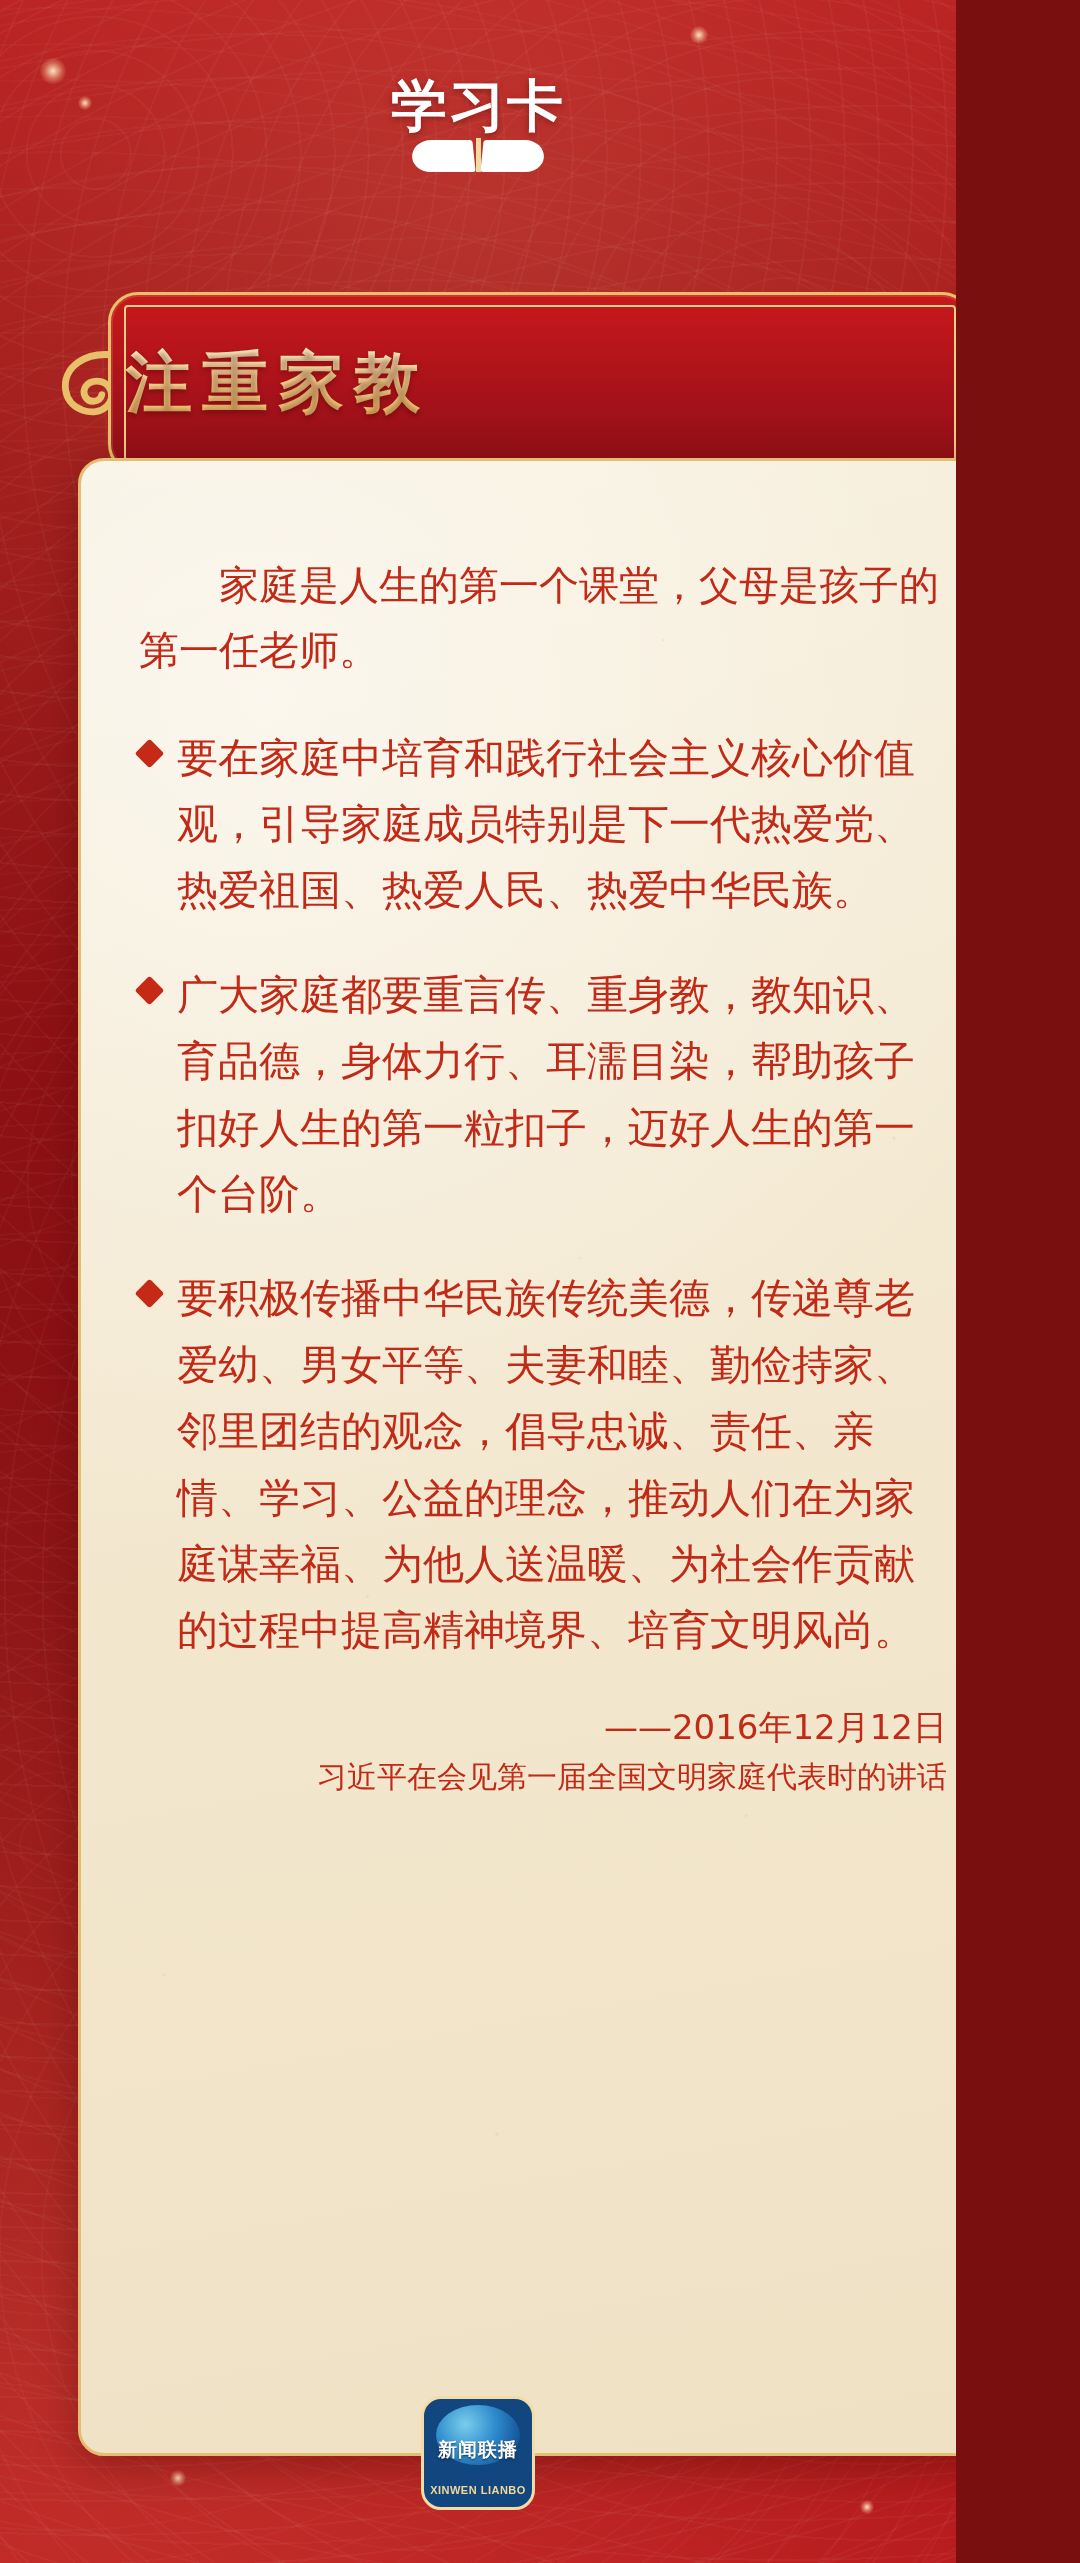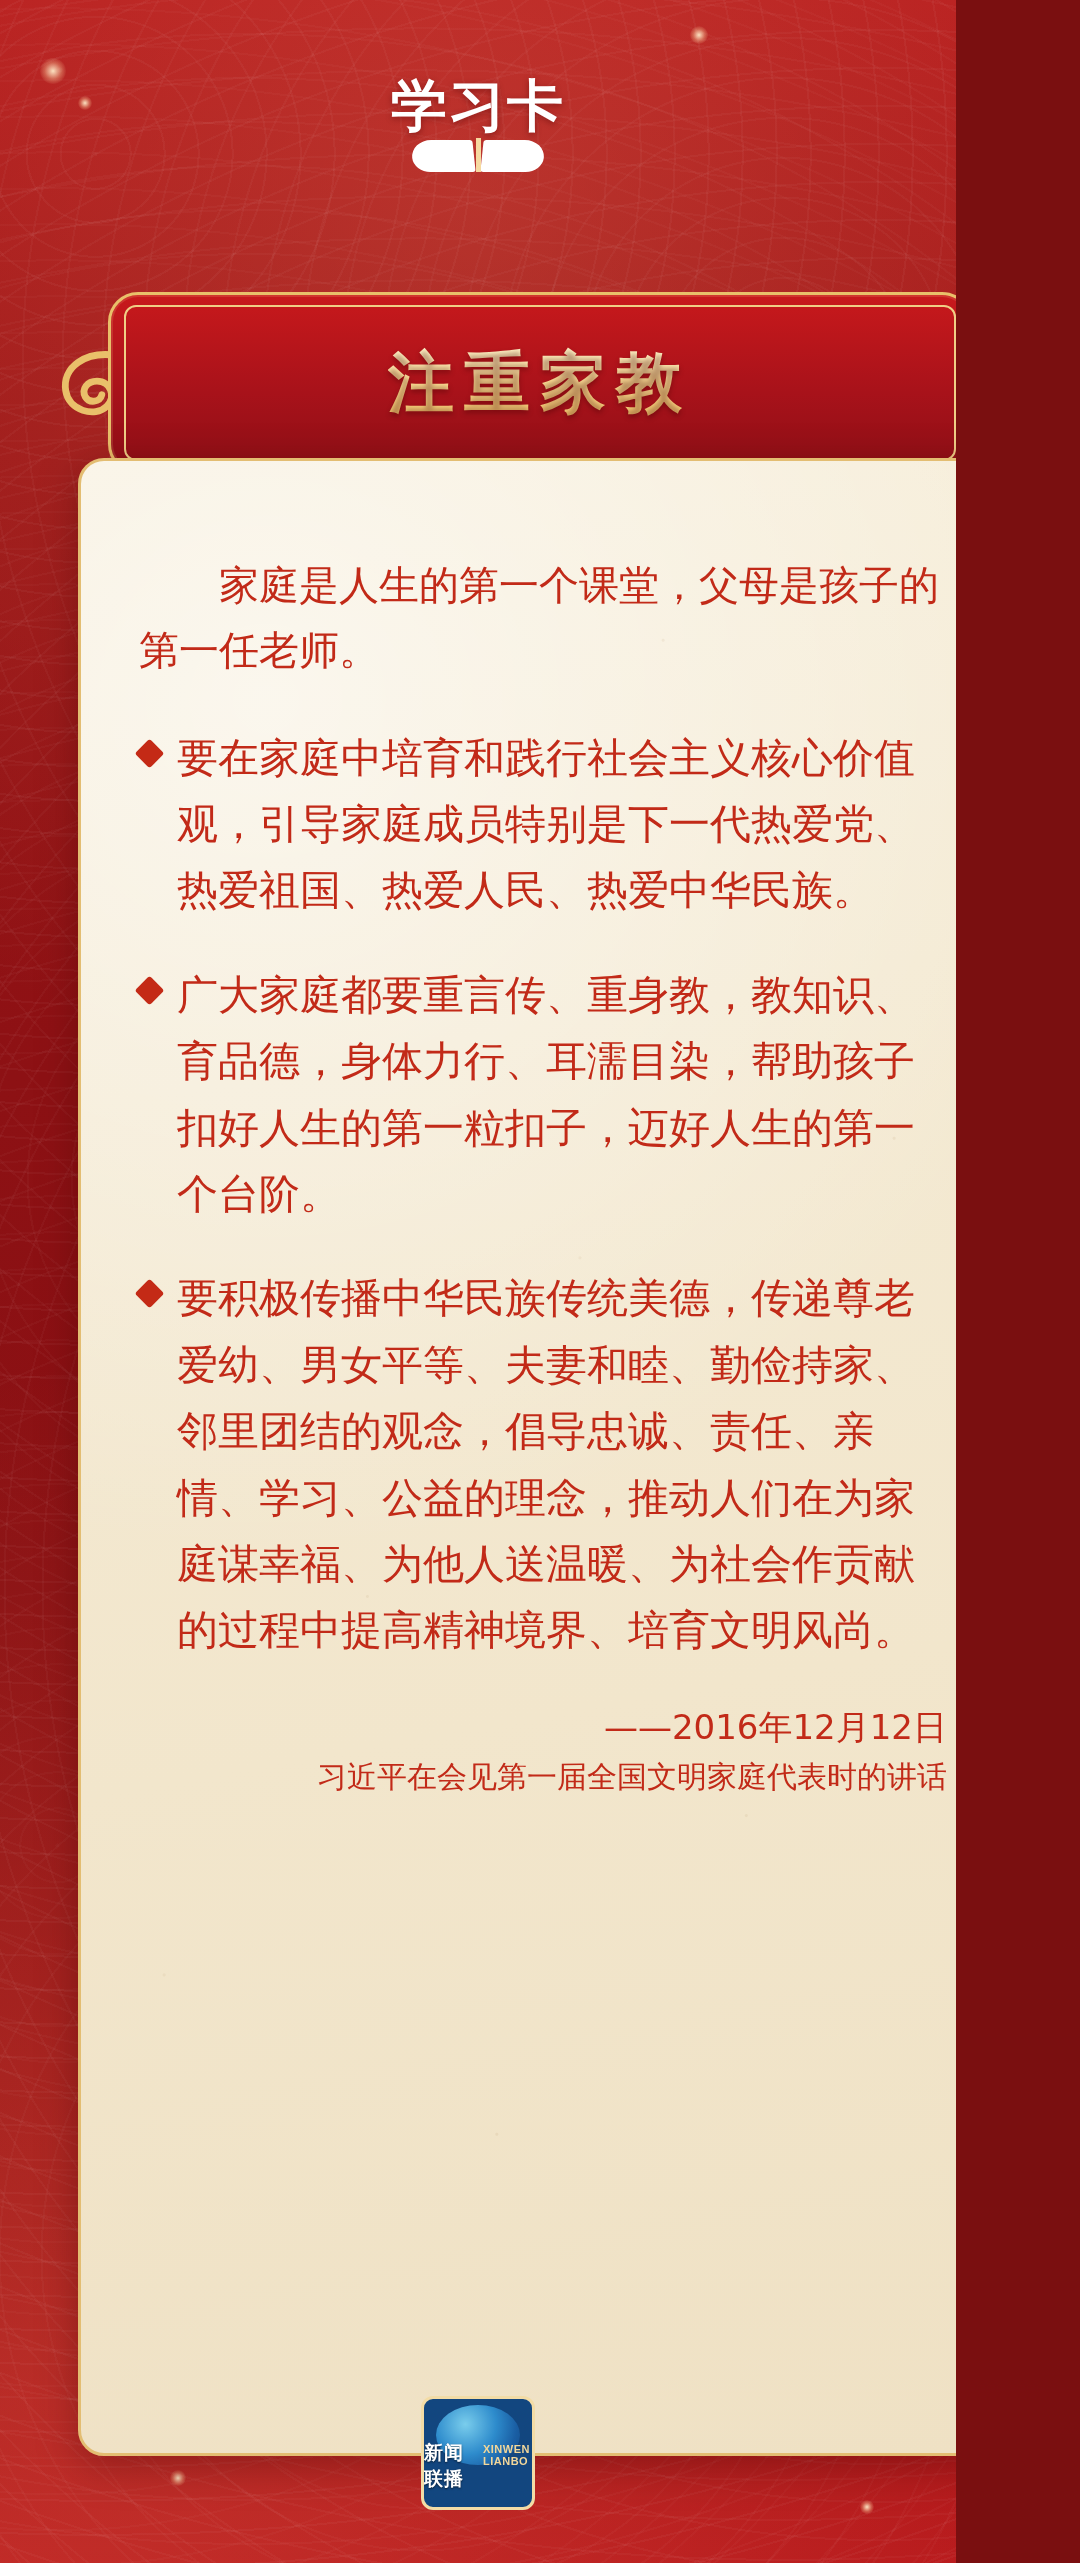--- a/index.html
+++ b/index.html
@@ -105,24 +105,24 @@
     inset: 0;
     border: 3px solid #e9c06a;
     border-radius: 30px;
     background: linear-gradient(180deg, #c8191c 0%, #a8121a 55%, #8e0f16 100%);
     box-shadow: 0 0 0 2px rgba(255,220,160,0.15) inset;
   }
   .plaque-inner {
     position: absolute;
     inset: 13px 16px;
     border: 2px solid #f0cf86;
-    border-radius: 12px;
+    border-radius: 4px;
     display: flex;
     align-items: center;
-    justify-content: center;
+    justify-content: flex-start;
   }
   .plaque-title {
     font-size: 66px;
     font-weight: bold;
     letter-spacing: 10px;
     color: #ffe9a8;
     background: linear-gradient(180deg, #fff6d4 0%, #ffdf96 48%, #f3c162 100%);
     -webkit-background-clip: text;
     background-clip: text;
     color: transparent;
@@ -221,27 +221,27 @@
   }
 
   
   .badge {
     position: absolute;
     left: 50%;
     transform: translateX(-50%);
     top: 2396px;
     width: 108px;
     height: 108px;
-    border-radius: 12px;
+    border-radius: 20px;
     background: linear-gradient(180deg, #1d5fb0 0%, #12447f 60%, #0d3straight 100%);
     background-color: #12467f;
     border: 3px solid #f3dca6;
     overflow: hidden;
     display: flex;
-    flex-direction: row;
+    flex-direction: column;
     align-items: center;
     justify-content: center;
     gap: 18px;
   }
   .badge-globe {
     position: absolute;
     top: 6px;
     left: 50%;
     transform: translateX(-50%);
     width: 84px;

